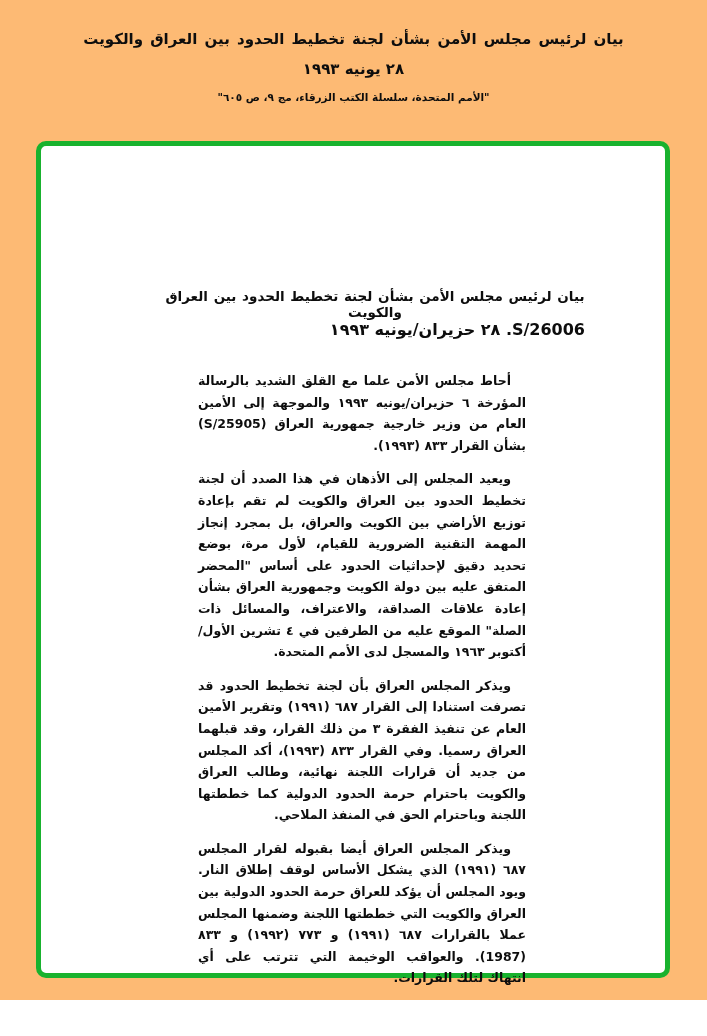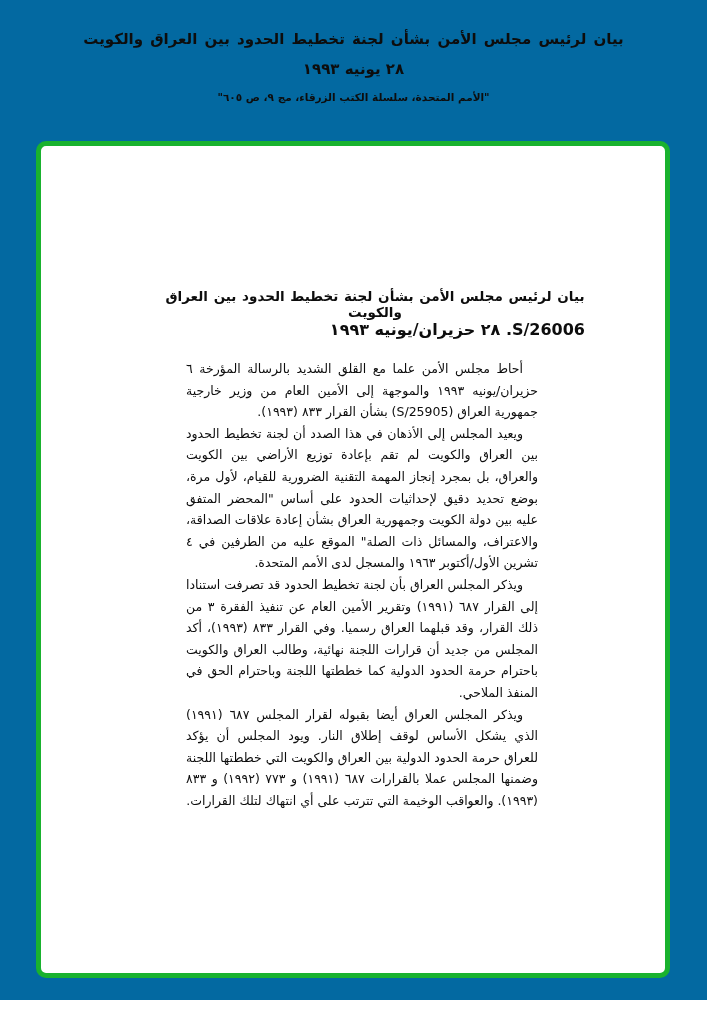--- a/index.html
+++ b/index.html
@@ -7,21 +7,21 @@
   html, body {
     margin: 0; padding: 0;
     width: 707px; height: 1036px;
     background: #ffffff;
     font-family: "DejaVu Sans", sans-serif;
     color: var(--ink);
   }
   .page {
     position: relative;
     width: 707px; height: 1000px;
-    background: #0369a1;
+    background: #fdba74;
     overflow: hidden;
   }
   
   .top-header {
     position: absolute;
     top: 30px; left: 0; right: 0;
     text-align: center;
     direction: rtl;
   }
   .hdr-title {
@@ -70,39 +70,40 @@
   .doc-body {
     position: absolute;
     top: 212px; left: 145px;
     width: 352px;
     direction: rtl;
     text-align: justify;
     font-size: 12.5px;
     line-height: 21.6px;
   }
   .doc-body p {
-    margin: 0;
+    margin: 12px;
     text-indent: 15px;
+    font-weight: bold;
   }
 </style>
 </head>
 <body>
 
 <div class="page">
 
   <div class="top-header">
     <div class="hdr-title">بيان لرئيس مجلس الأمن بشأن لجنة تخطيط الحدود بين العراق والكويت</div>
     <div class="hdr-date">٢٨ يونيه ١٩٩٣</div>
     <div class="hdr-source">"الأمم المتحدة، سلسلة الكتب الزرقاء، مج ٩، ص ٦٠٥"</div>
   </div>
 
   <div class="frame">
     <div class="doc-title">بيان لرئيس مجلس الأمن بشأن لجنة تخطيط الحدود بين العراق والكويت</div>
     <div class="doc-ref">S/26006. ٢٨ حزيران/يونيه ١٩٩٣</div>
     <div class="doc-body">
       <p>أحاط مجلس الأمن علما مع القلق الشديد بالرسالة المؤرخة ٦ حزيران/يونيه ١٩٩٣ والموجهة إلى الأمين العام من وزير خارجية جمهورية العراق (S/25905) بشأن القرار ٨٣٣ (١٩٩٣).</p>
       <p>ويعيد المجلس إلى الأذهان في هذا الصدد أن لجنة تخطيط الحدود بين العراق والكويت لم تقم بإعادة توزيع الأراضي بين الكويت والعراق، بل بمجرد إنجاز المهمة التقنية الضرورية للقيام، لأول مرة، بوضع تحديد دقيق لإحداثيات الحدود على أساس "المحضر المتفق عليه بين دولة الكويت وجمهورية العراق بشأن إعادة علاقات الصداقة، والاعتراف، والمسائل ذات الصلة" الموقع عليه من الطرفين في ٤ تشرين الأول/أكتوبر ١٩٦٣ والمسجل لدى الأمم المتحدة.</p>
       <p>ويذكر المجلس العراق بأن لجنة تخطيط الحدود قد تصرفت استنادا إلى القرار ٦٨٧ (١٩٩١) وتقرير الأمين العام عن تنفيذ الفقرة ٣ من ذلك القرار، وقد قبلهما العراق رسميا. وفي القرار ٨٣٣ (١٩٩٣)، أكد المجلس من جديد أن قرارات اللجنة نهائية، وطالب العراق والكويت باحترام حرمة الحدود الدولية كما خططتها اللجنة وباحترام الحق في المنفذ الملاحي.</p>
-      <p>ويذكر المجلس العراق أيضا بقبوله لقرار المجلس ٦٨٧ (١٩٩١) الذي يشكل الأساس لوقف إطلاق النار. ويود المجلس أن يؤكد للعراق حرمة الحدود الدولية بين العراق والكويت التي خططتها اللجنة وضمنها المجلس عملا بالقرارات ٦٨٧ (١٩٩١) و ٧٧٣ (١٩٩٢) و ٨٣٣ (١٩٩٣). والعواقب الوخيمة التي تترتب على أي انتهاك لتلك القرارات.</p>
+      <p>ويذكر المجلس العراق أيضا بقبوله لقرار المجلس ٦٨٧ (١٩٩١) الذي يشكل الأساس لوقف إطلاق النار. ويود المجلس أن يؤكد للعراق حرمة الحدود الدولية بين العراق والكويت التي خططتها اللجنة وضمنها المجلس عملا بالقرارات ٦٨٧ (١٩٩١) و ٧٧٣ (١٩٩٢) و ٨٣٣ (1987). والعواقب الوخيمة التي تترتب على أي انتهاك لتلك القرارات.</p>
     </div>
   </div>
 
 </div>
 
 </body></html>

